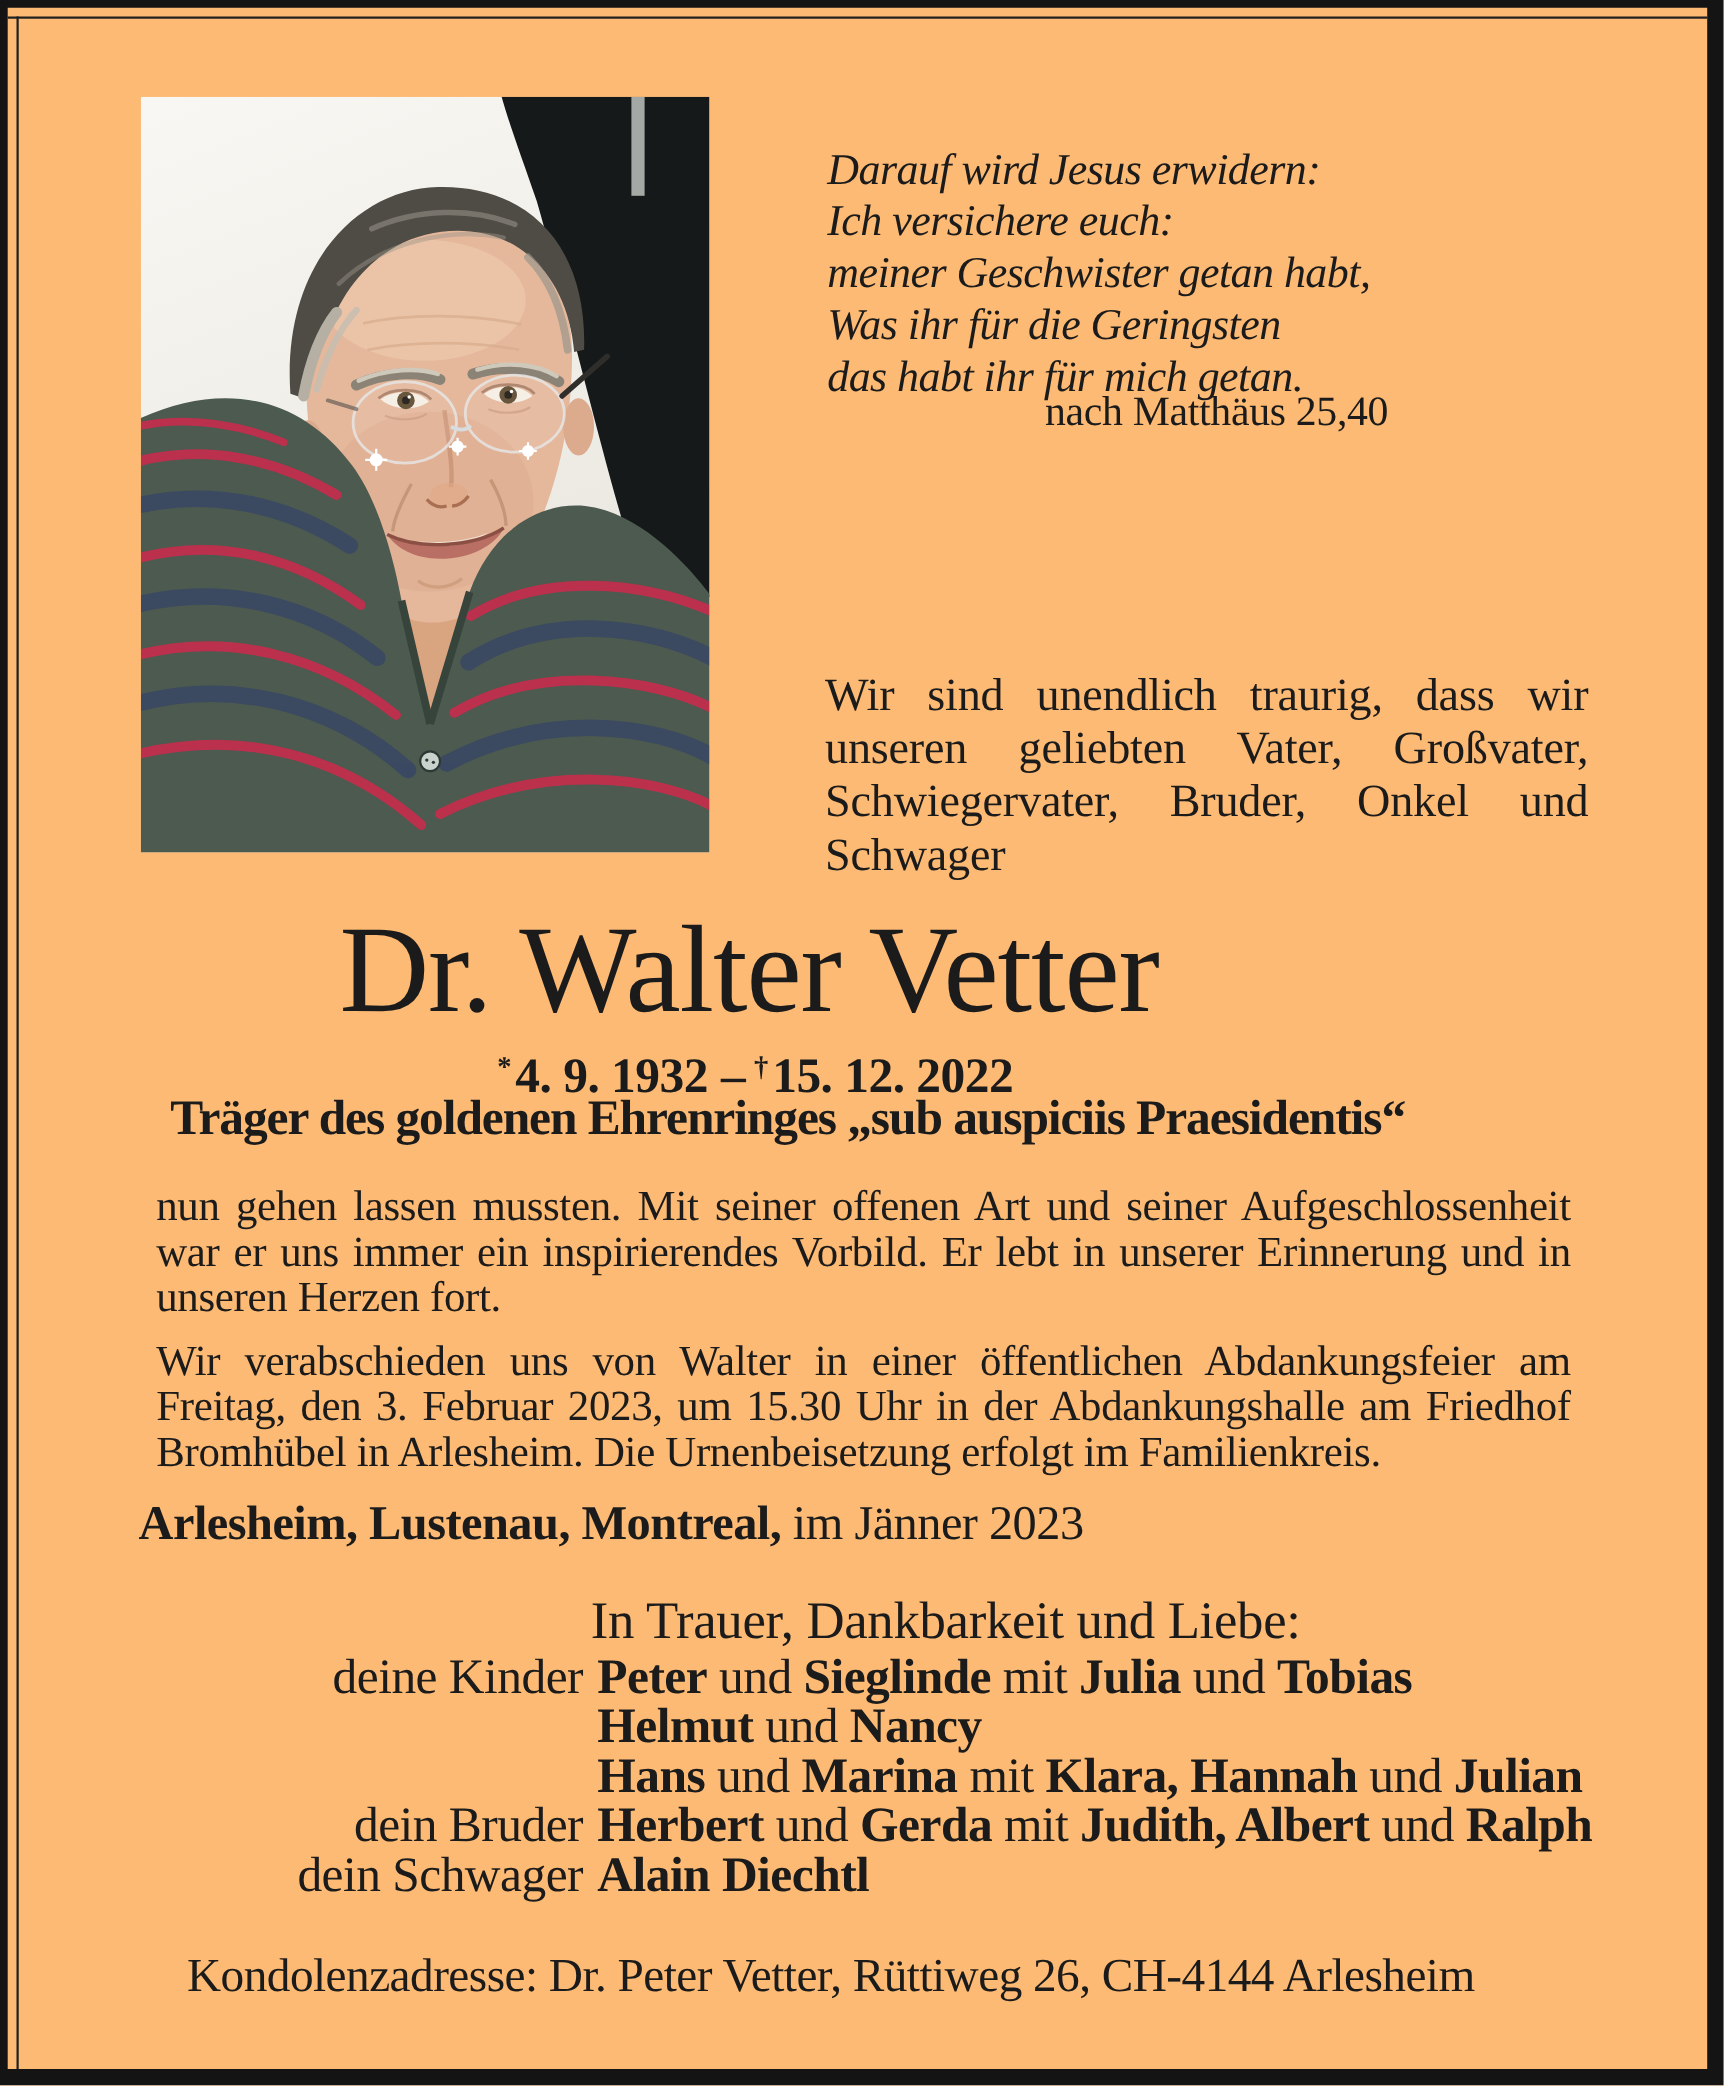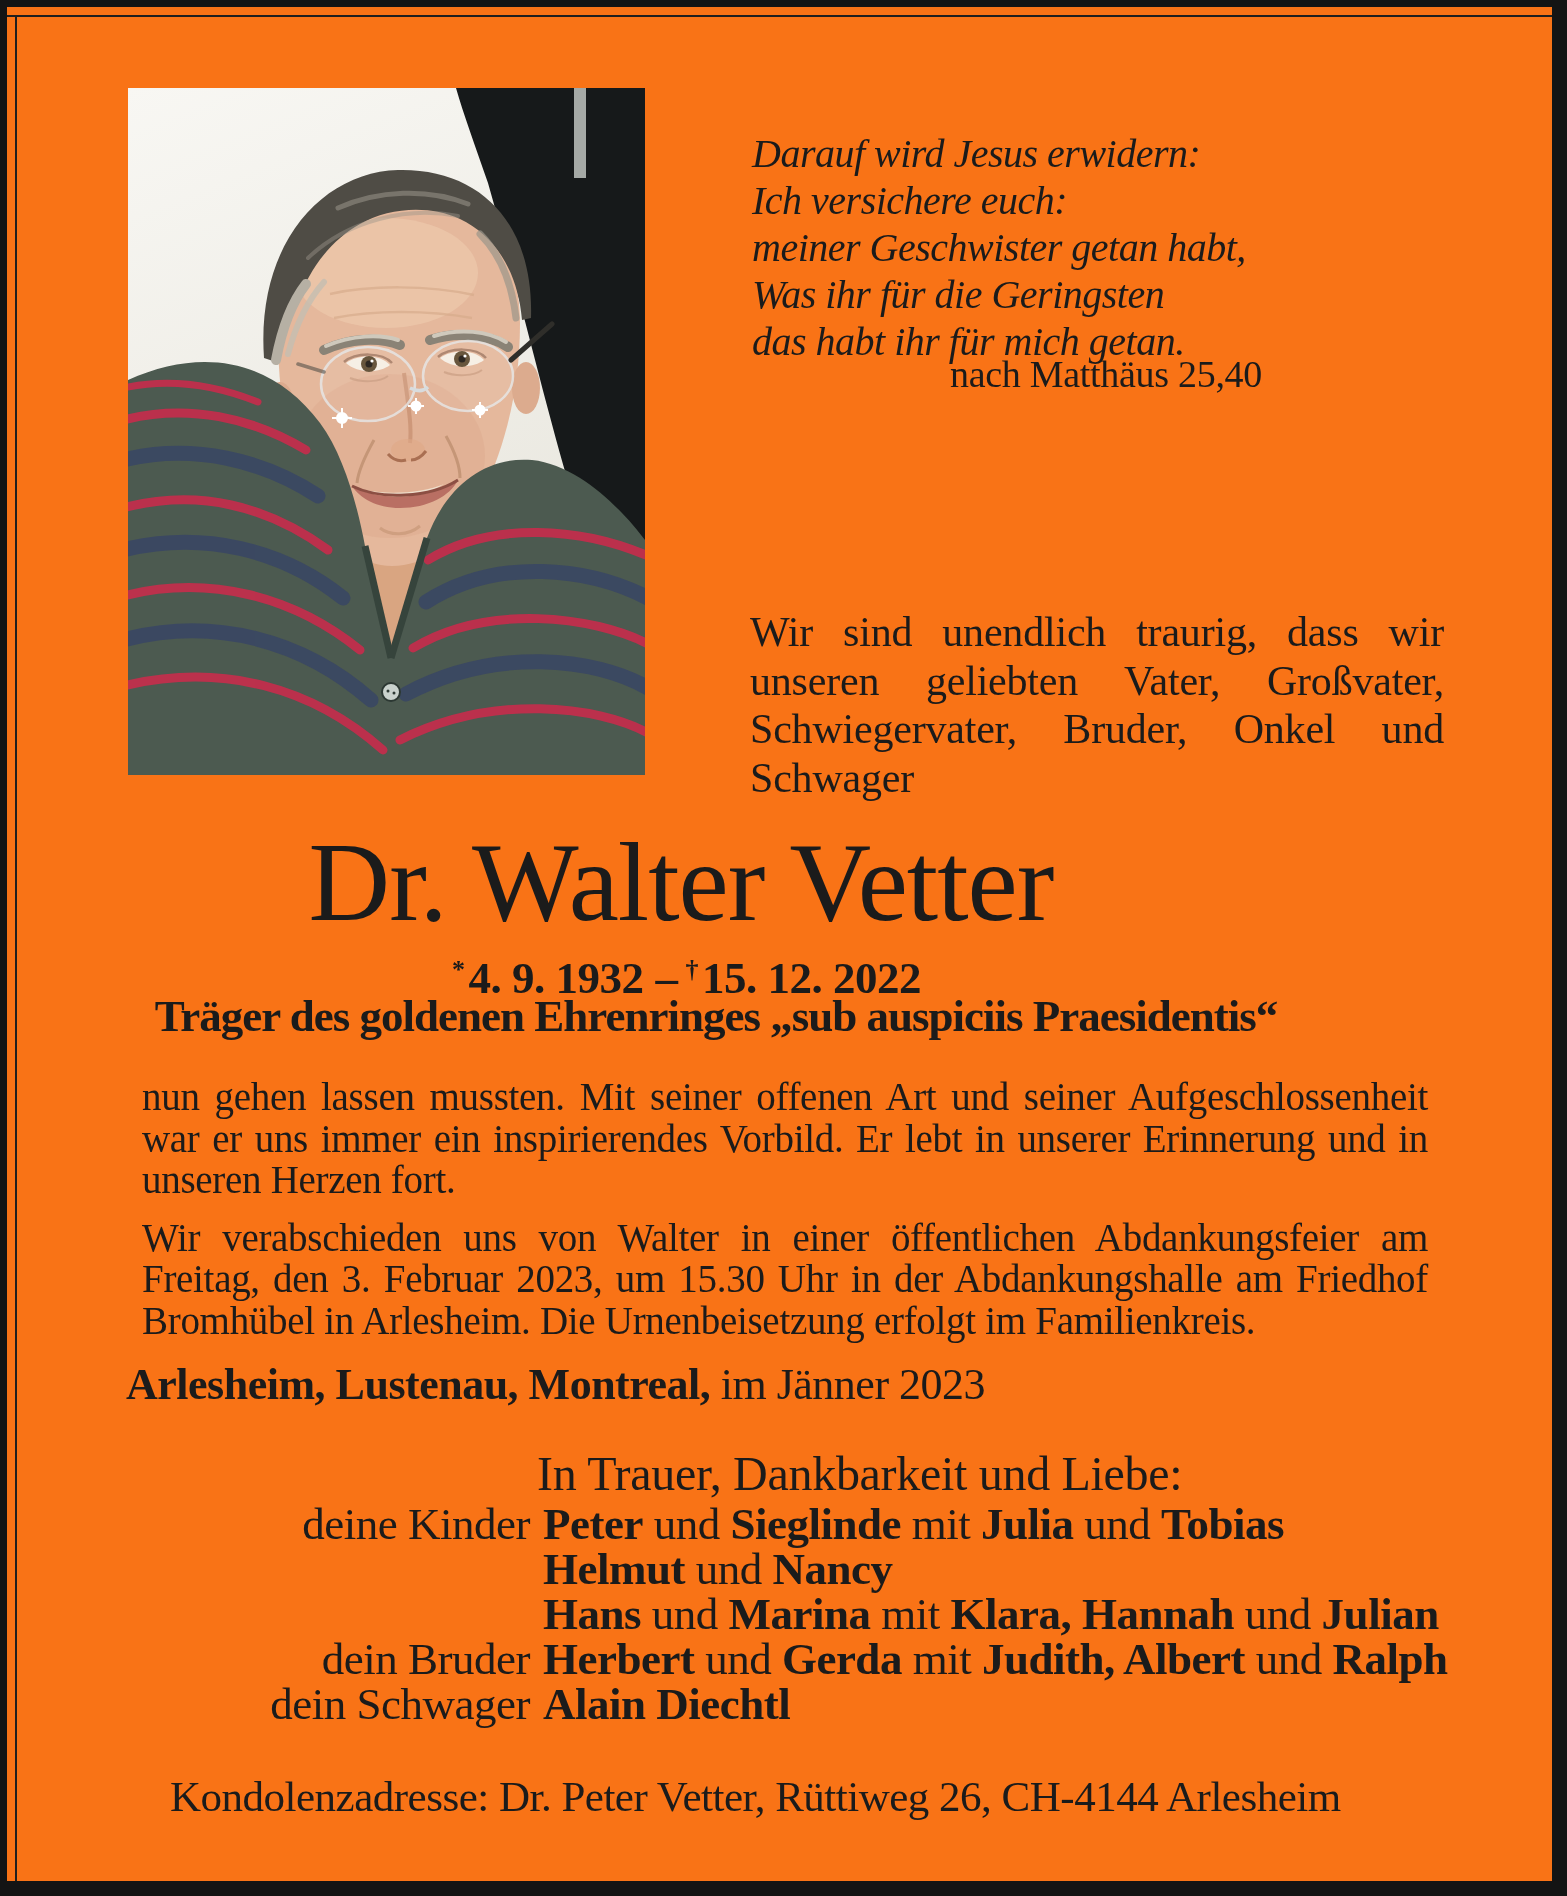--- a/index.html
+++ b/index.html
@@ -1,18 +1,18 @@
 <!DOCTYPE html>
 <html lang="de"><head>
 <meta charset="utf-8">
 <style>
   html,body{margin:0;padding:0;background:#ffffff;}
   body{width:1567px;height:1896px;position:relative;overflow:hidden;
        font-family:"Liberation Serif","DejaVu Serif",serif;color:#1b1b1b;}
-  .page{position:absolute;inset:0;background:#f97316;}
+  .page{position:absolute;inset:0;background:#fdba74;}
   
   .frame{position:absolute;inset:0;border-style:solid;border-color:#141414;
          border-width:7px 15px 15px 7px;pointer-events:none;z-index:50;}
   .scanline-top{position:absolute;top:15px;left:7px;right:15px;height:2px;background:#1f1f1f;z-index:49;}
   .scanline-left{position:absolute;top:15px;bottom:15px;left:15px;width:2px;background:#1f1f1f;z-index:49;}
 
   .photo{position:absolute;left:128px;top:88px;width:517px;height:687px;}
 
   .quote{position:absolute;left:752px;top:130px;font-style:italic;font-size:40px;
          line-height:47px;letter-spacing:-0.5px;white-space:nowrap;}

